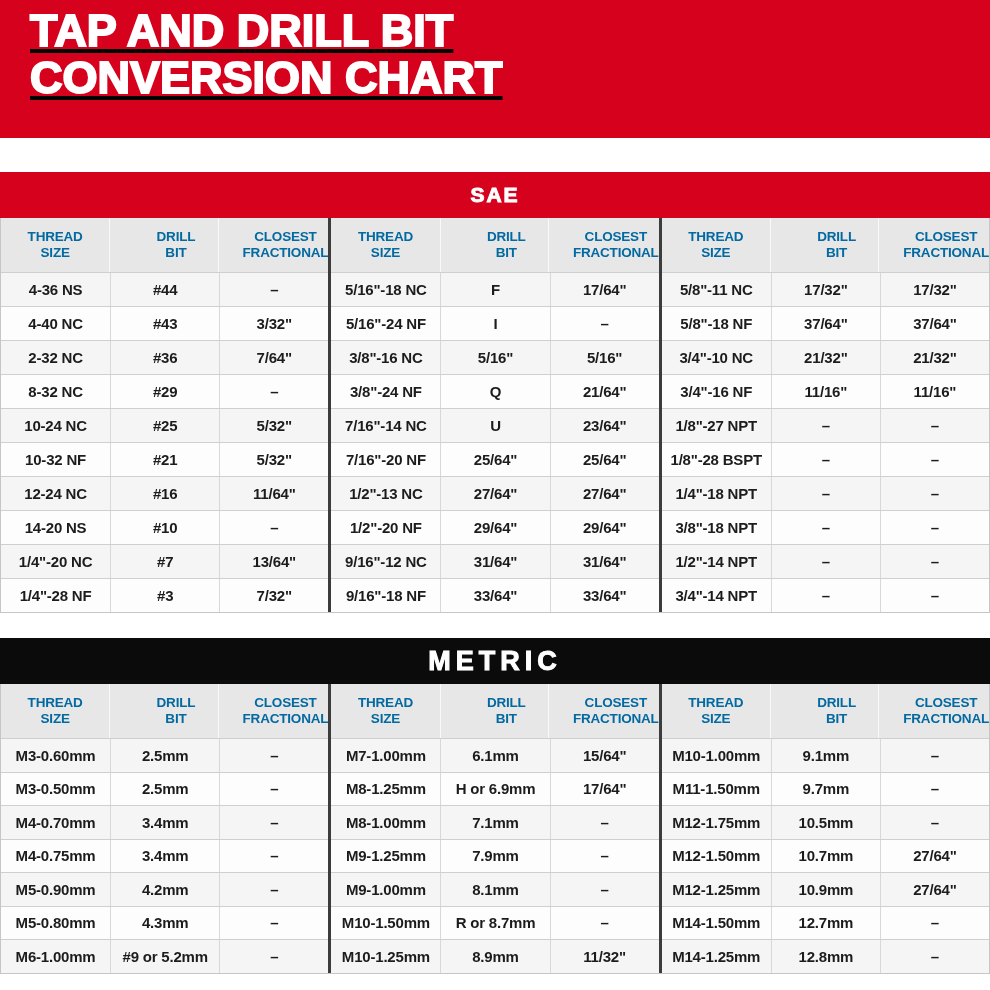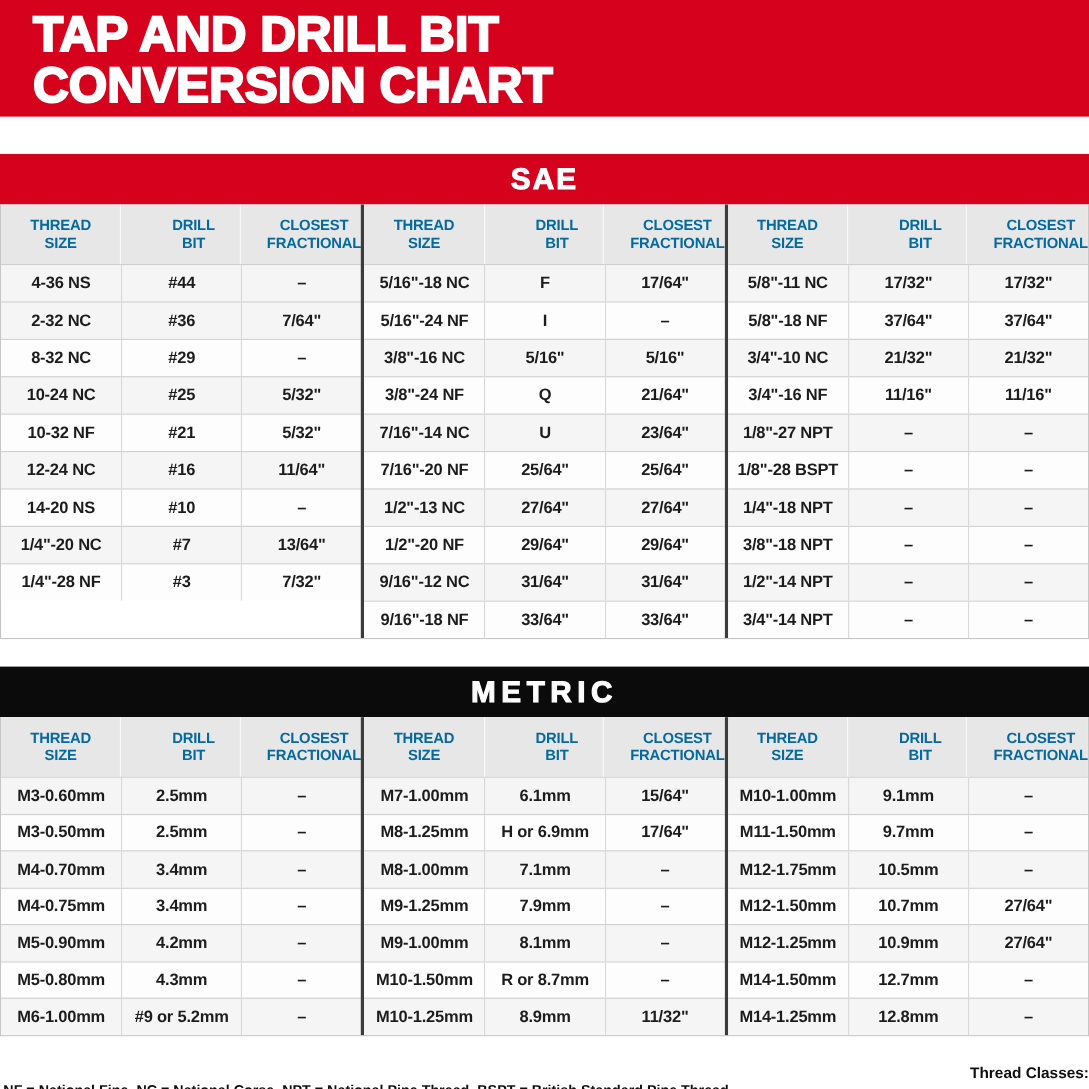--- a/index.html
+++ b/index.html
@@ -1,29 +1,29 @@
 <!DOCTYPE html>
 <html style="--red: #d6011c; --black: #0b0b0b;"><head>
 <meta charset="utf-8">
 <style>
   * { margin:0; padding:0; box-sizing:border-box; }
   html,body { width:990px; height:990px; overflow:hidden; background:#fff;
               font-family:"Liberation Sans", sans-serif; }
 
-  .banner { height:106px; background:var(--red,#d6011c); padding:7px 0 0 30px; }
+  .banner { height:138px; background:var(--red,#d6011c); padding:7px 0 0 30px;text-decoration:underline; }
   .banner .title-line { display:block; color:#fff; font-size:45px; line-height:47px;
               font-weight:bold; letter-spacing:0px; -webkit-text-stroke:2px #ffffff; }
 
   .table-block { width:990px; }
   .table-block.sae    { margin-top:34px; }
   .table-block.metric { margin-top:25px; }
 
   .band { height:46px; display:flex; align-items:center; justify-content:center;
           color:#fff; font-weight:bold; -webkit-text-stroke:1px #fff; }
-  .band.red   { background:var(--red,#d6011c);  font-size:27px; letter-spacing:2px; }
+  .band.red   { background:var(--red,#d6011c);  font-size:21px; letter-spacing:2px; }
   .band.black { background:var(--black,#0b0b0b); font-size:27px; letter-spacing:5px; }
 
   .grid { display:flex; border:1px solid #c6c6c6; border-top:none; background:#fff; }
   .group { flex:1 1 0; min-width:0; }
   .group + .group { border-left:3px solid #3c3c3c; }
 
   .hdr-row { display:grid; grid-template-columns:1fr 1fr 1fr; height:54px;
              background:#e7e7e7; }
   .hdr-cell { display:flex; flex-direction:column; align-items:center; justify-content:center;
               font-size:13.5px; line-height:16px; font-weight:bold; color:#0369a1;
@@ -69,20 +69,25 @@
           <div class="hdr-cell">
             <span>CLOSEST</span>
             <span>FRACTIONAL</span>
           </div>
         </div>
         <div class="row even">
           <div class="cell">4-36 NS</div>
           <div class="cell">#44</div>
           <div class="cell">–</div>
         </div>
+        <div class="row odd">
+          <div class="cell">4-40 NC</div>
+          <div class="cell">#43</div>
+          <div class="cell">3/32"</div>
+        </div>
         <div class="row even">
           <div class="cell">2-32 NC</div>
           <div class="cell">#36</div>
           <div class="cell">7/64"</div>
         </div>
         <div class="row odd">
           <div class="cell">8-32 NC</div>
           <div class="cell">#29</div>
           <div class="cell">–</div>
         </div>

